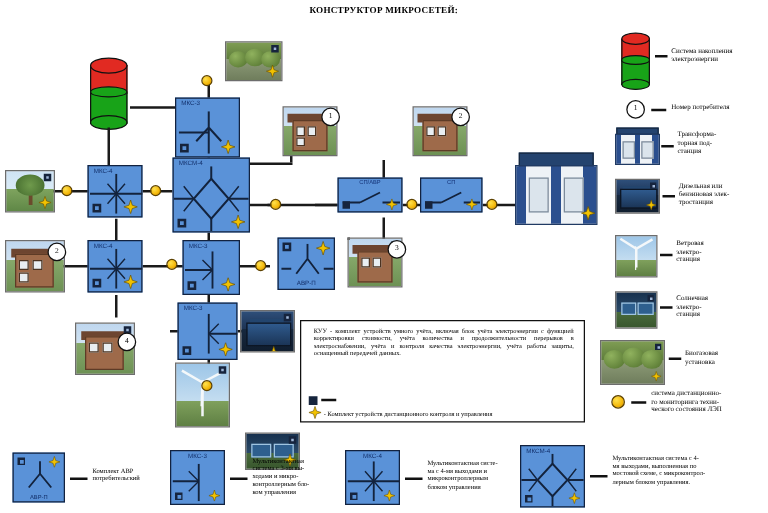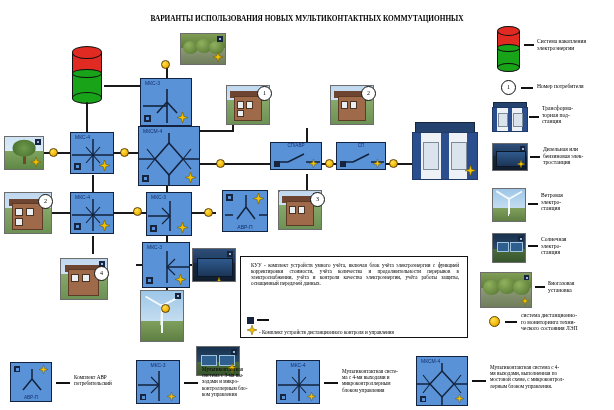--- a/index.html
+++ b/index.html
@@ -87,21 +87,21 @@
   .descbox{position:absolute;border:1.3px solid #111;box-sizing:border-box;background:#fff;}
   .desc-p{font-size:5.1px;line-height:6.1px;text-align:justify;margin:0;padding:0;font-family:"Liberation Serif",serif;}
   .desc-l2{font-size:5.1px;line-height:6.3px;font-family:"Liberation Serif",serif;}
   .bot-txt{position:absolute;font-size:5.2px;line-height:6.2px;font-family:"Liberation Serif",serif;}
 </style>
 </head>
 <body>
 
 <div id="root">
 
-  <div class="abs title2" style="left:0;top:14px;">ВАРИАНТЫ ИСПОЛЬЗОВАНИЯ  НОВЫХ МУЛЬТИКОНТАКТНЫХ КОММУТАЦИОННЫХ</div>
+  <div class="abs title" style="left:0;top:3px;">КОНСТРУКТОР МИКРОСЕТЕЙ:</div>
 
   <div class="wire wh abs" style="left:104px;top:85px;width:38px;"></div>
   <div class="wire wv abs" style="left:166px;top:105px;height:22px;"></div>
   <div class="wire wv abs" style="left:166px;top:62px;height:18px;"></div>
   <div class="wire wh abs" style="left:35px;top:152px;width:36px;"></div>
   <div class="wire wh abs" style="left:35px;top:212px;width:36px;"></div>
   <div class="wire wh abs" style="left:114px;top:152px;width:24px;"></div>
   <div class="wire wv abs" style="left:92px;top:175px;height:22px;"></div>
   <div class="wire wh abs" style="left:114px;top:212px;width:44px;"></div>
   <div class="wire wv abs" style="left:92px;top:236px;height:18px;"></div>

